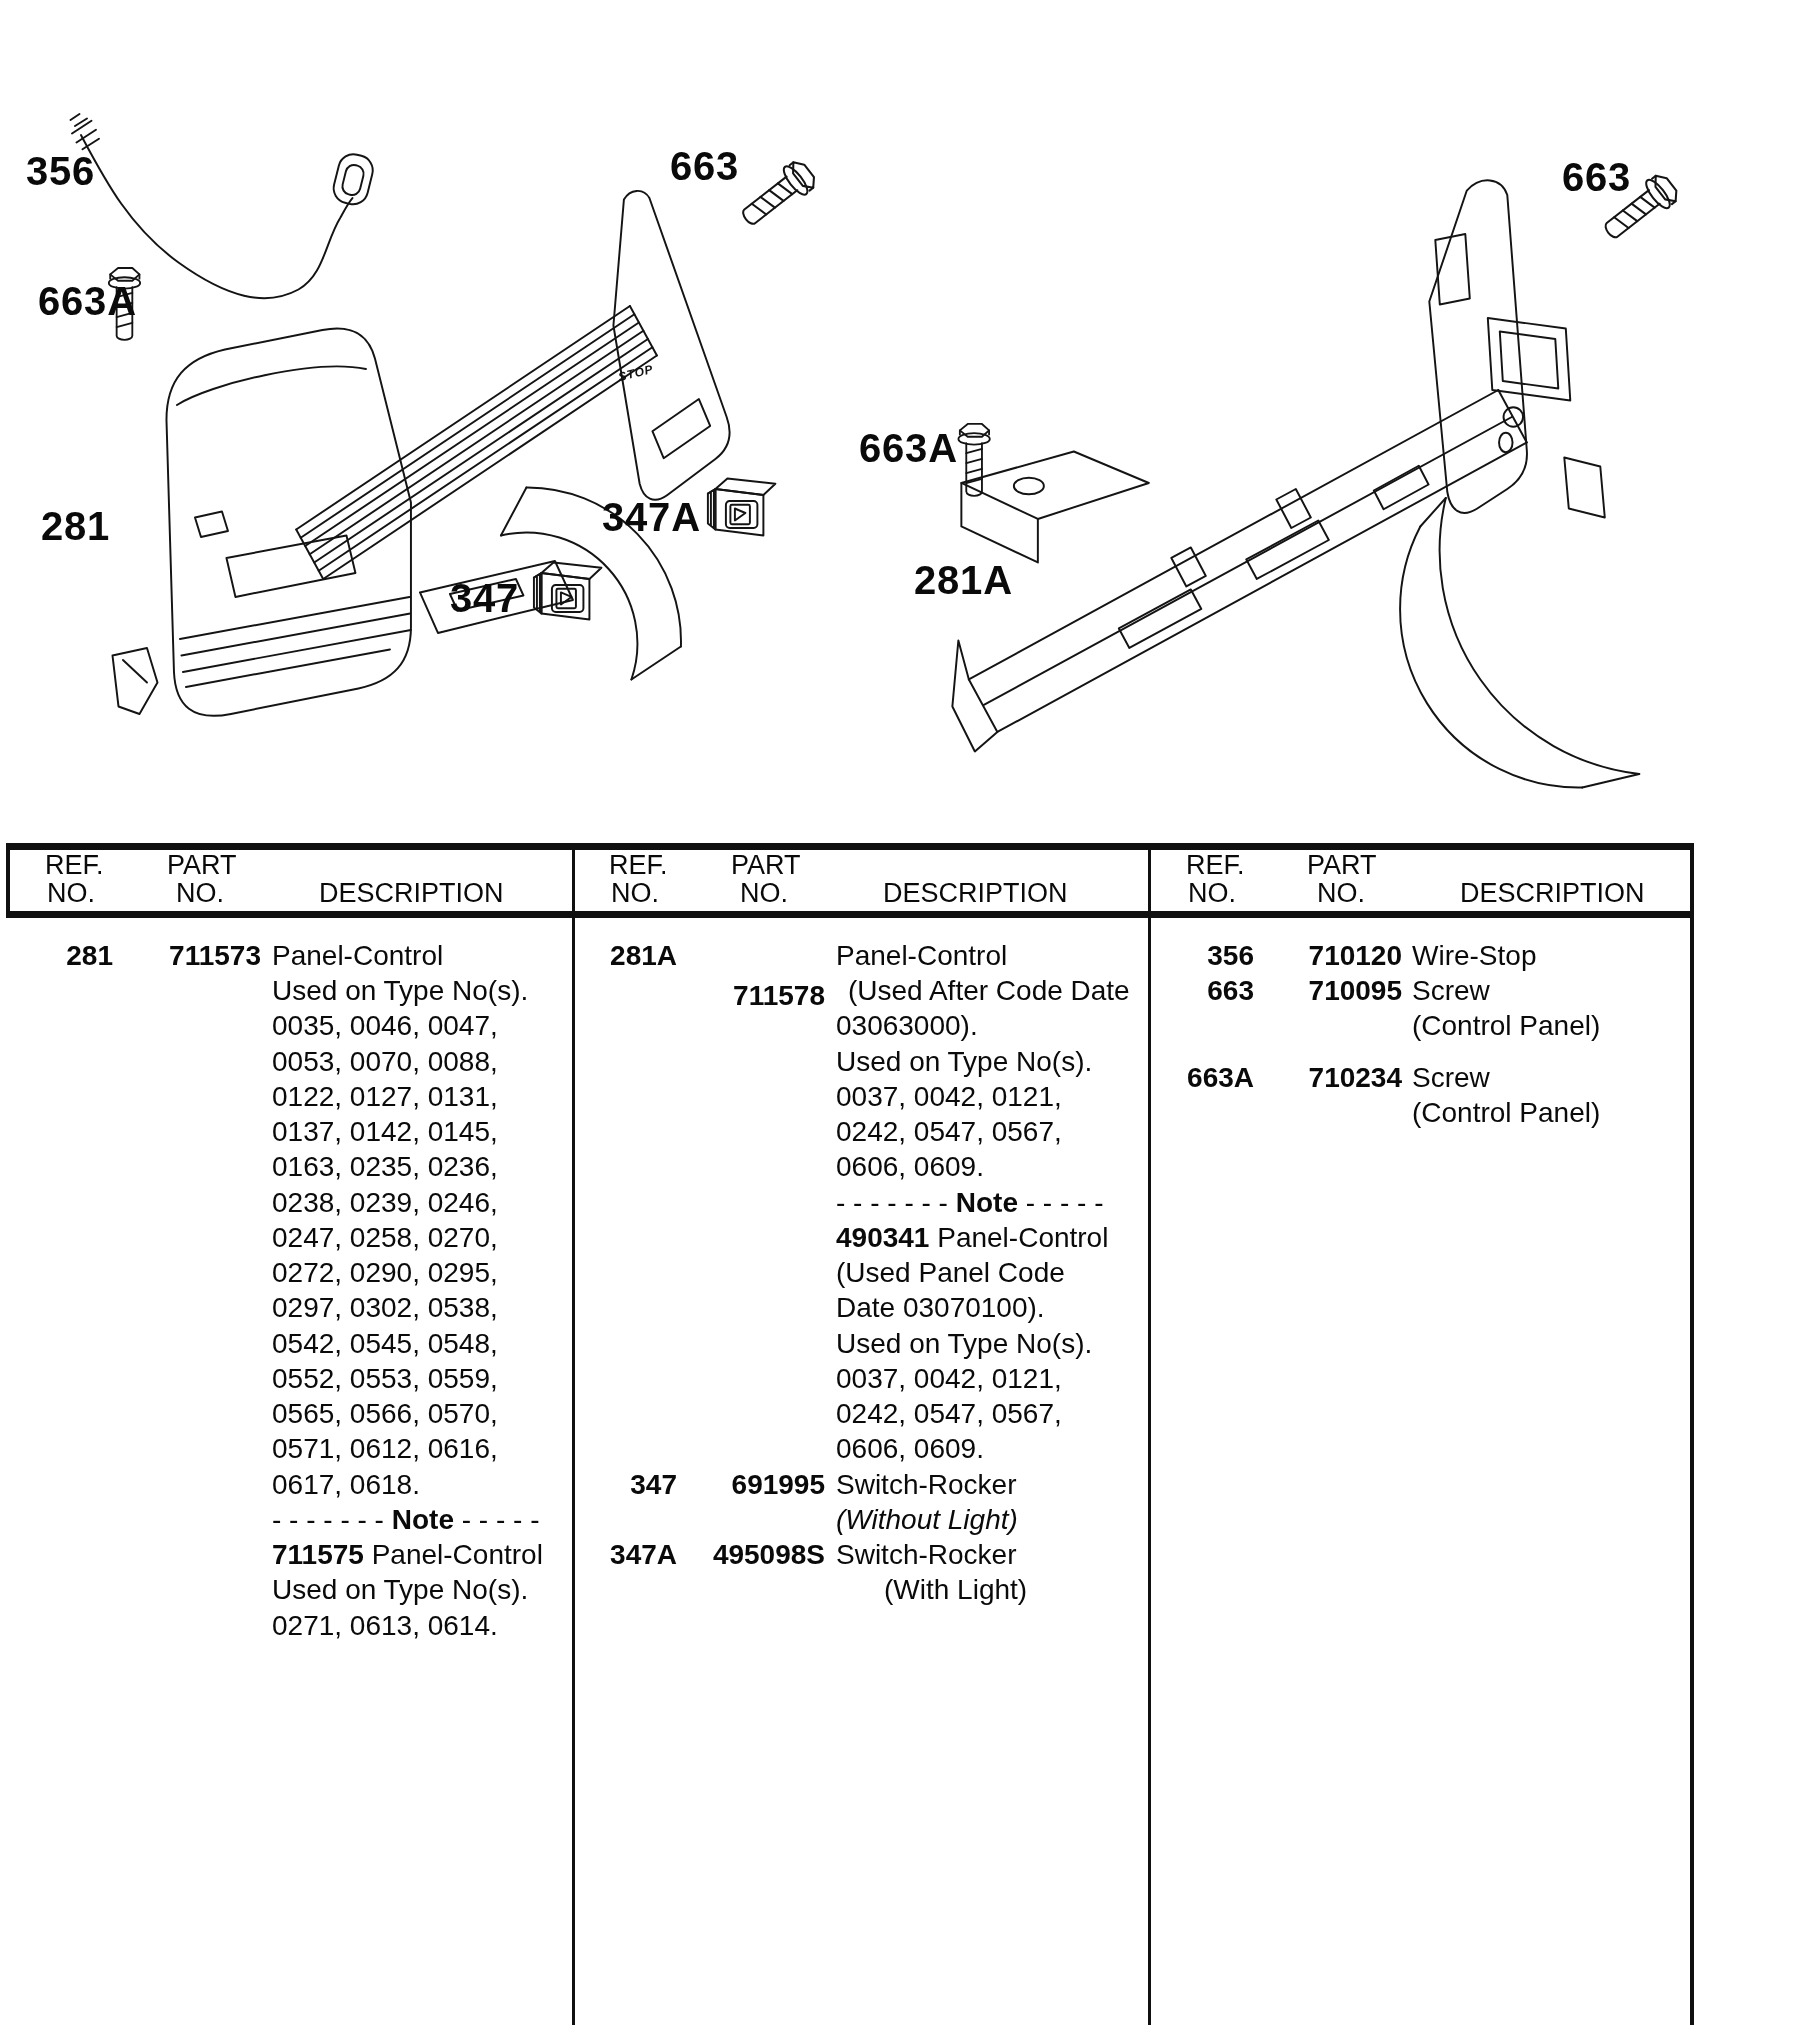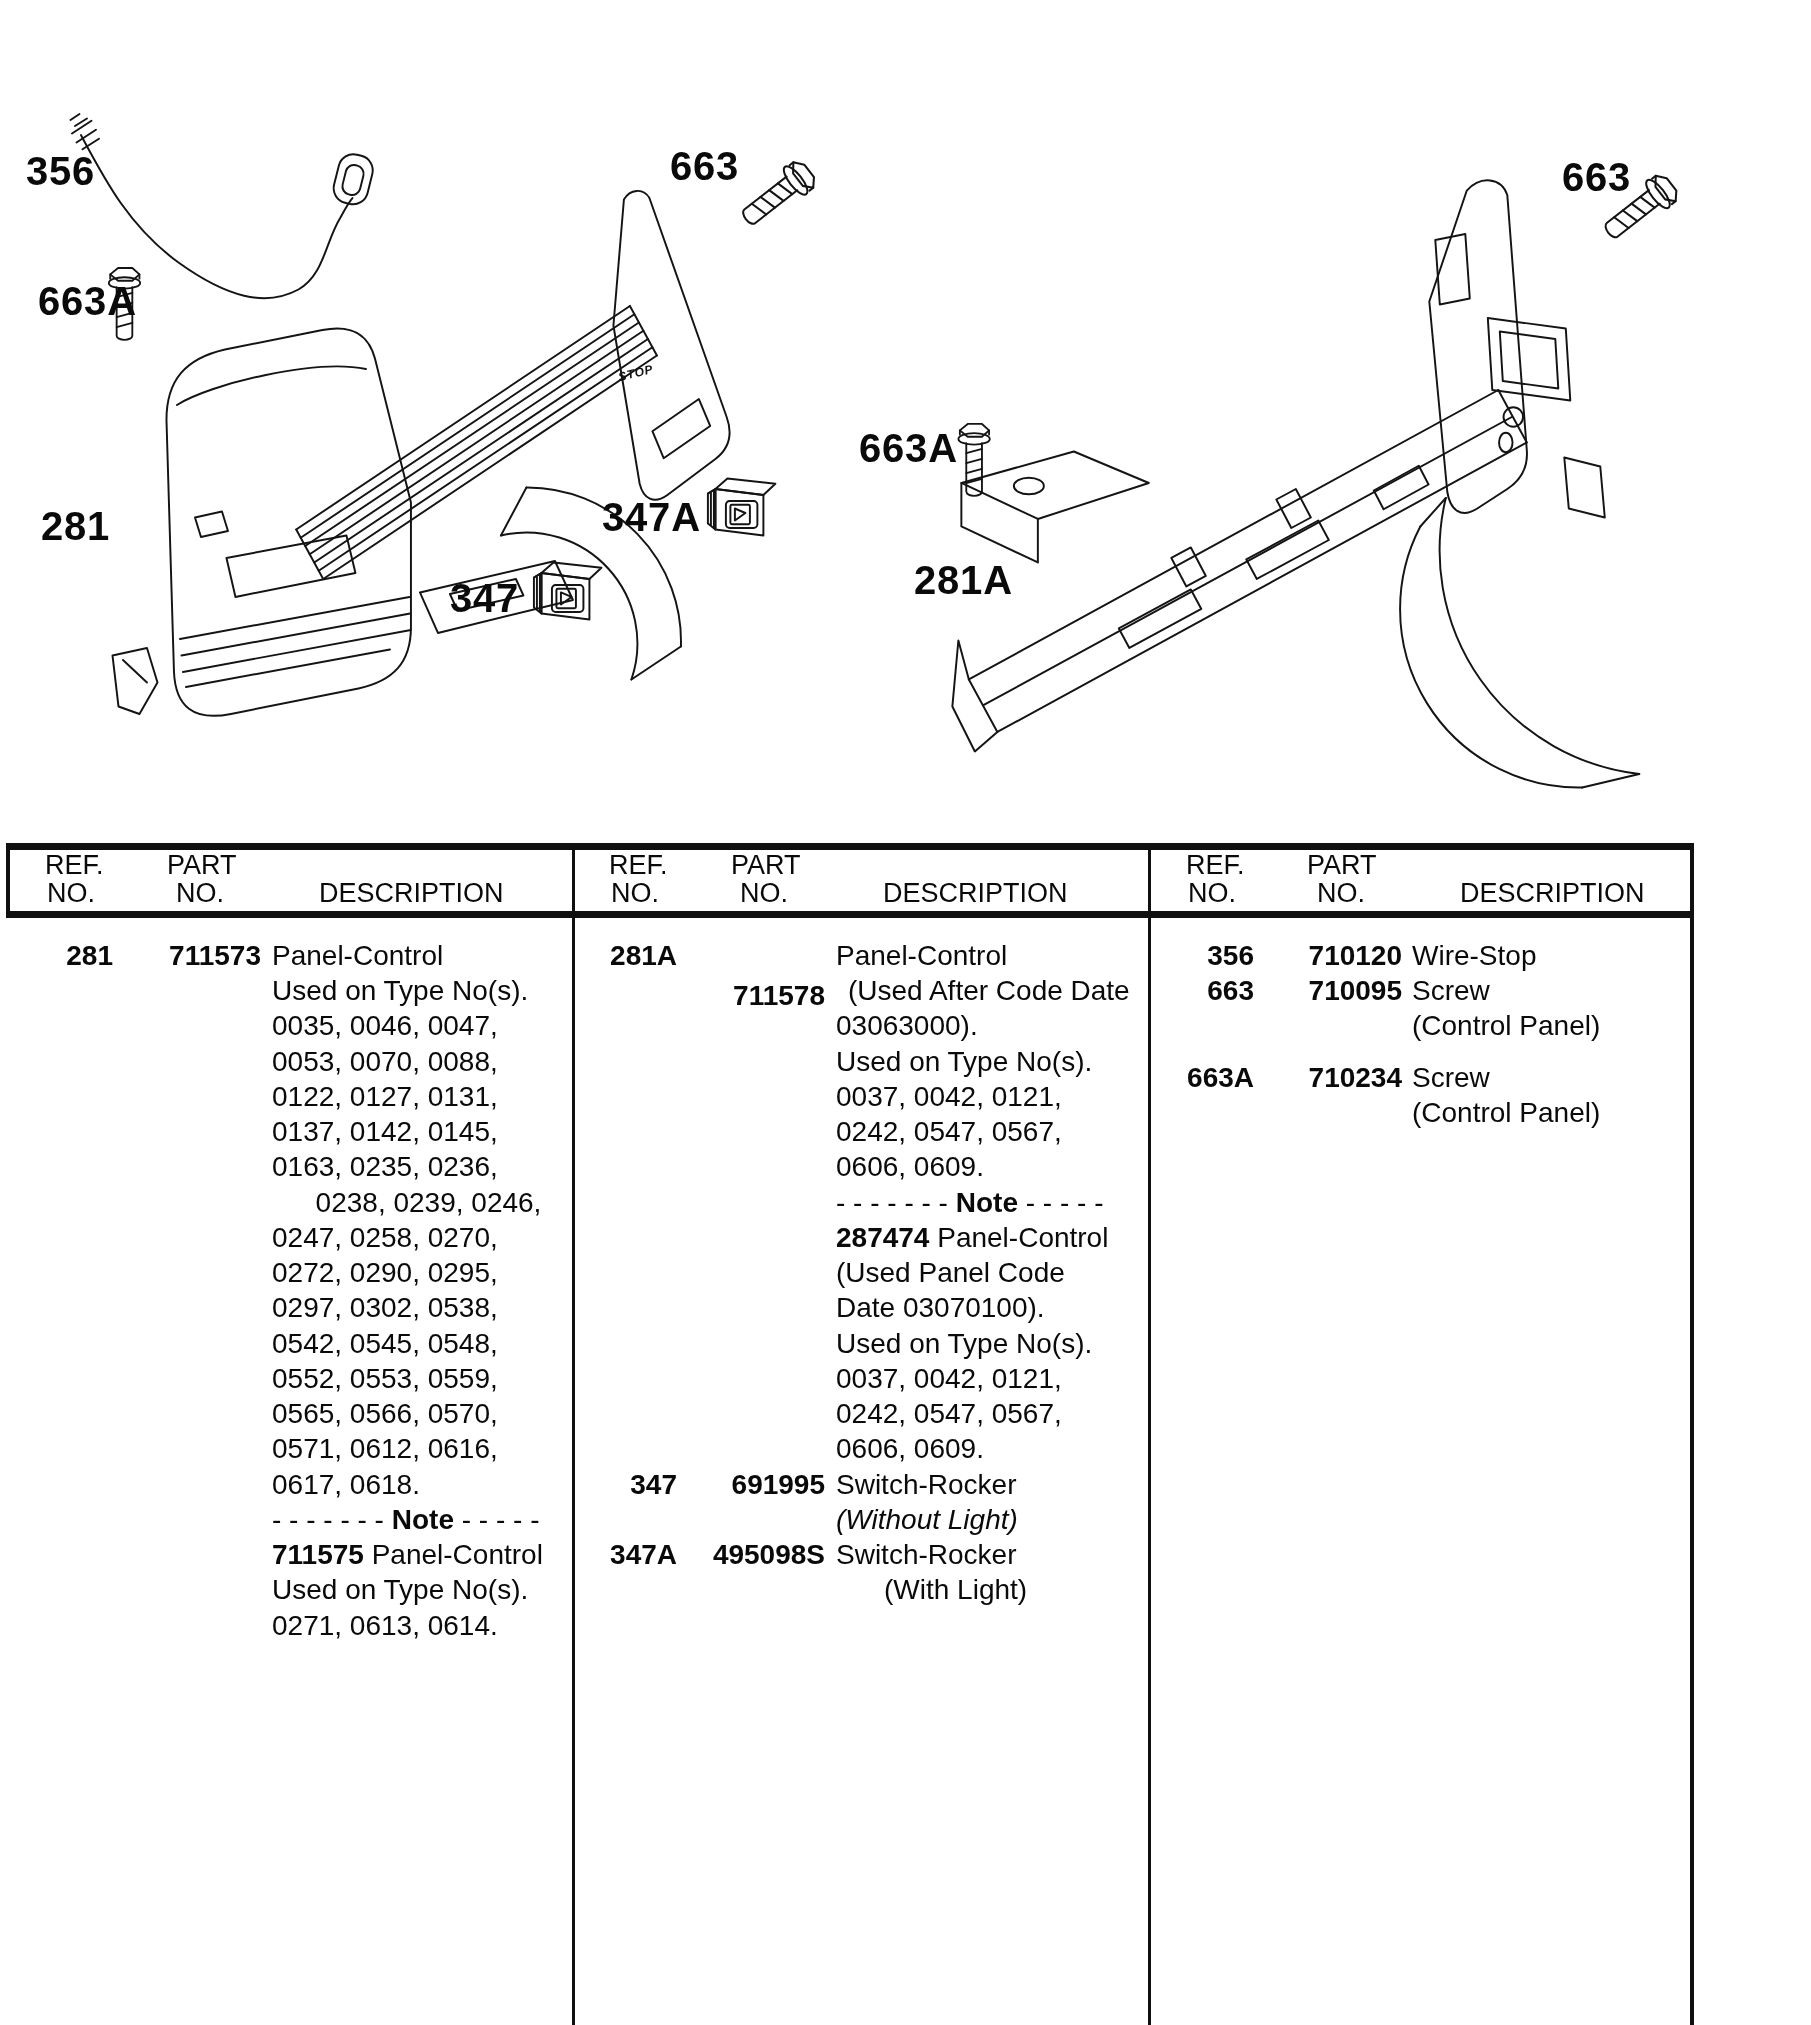--- a/index.html
+++ b/index.html
@@ -161,21 +161,21 @@
         <div class="th" style="left: 319px; top: 878px;">DESCRIPTION</div>
         <div class="num" style="left: 19px; top: 940px; width: 94px;">281</div>
         <div class="num" style="left: 126px; top: 940px; width: 135px;">711573</div>
         <div class="desc" style="left: 272px; top: 940px; width: 297px;">Panel-Control</div>
         <div class="desc" style="left: 272px; top: 975px; width: 297px;">Used on Type No(s).</div>
         <div class="desc" style="left: 272px; top: 1010px; width: 297px;">0035, 0046, 0047,</div>
         <div class="desc" style="left: 272px; top: 1046px; width: 297px;">0053, 0070, 0088,</div>
         <div class="desc" style="left: 272px; top: 1081px; width: 297px;">0122, 0127, 0131,</div>
         <div class="desc" style="left: 272px; top: 1116px; width: 297px;">0137, 0142, 0145,</div>
         <div class="desc" style="left: 272px; top: 1151px; width: 297px;">0163, 0235, 0236,</div>
-        <div class="desc" style="left: 280px; top: 1187px; width: 297px; text-align: center;">0238, 0239, 0246,</div>
+        <div class="desc" style="left: 272px; top: 1187px; width: 297px;">0238, 0239, 0246,</div>
         <div class="desc" style="left: 272px; top: 1222px; width: 297px;">0247, 0258, 0270,</div>
         <div class="desc" style="left: 272px; top: 1257px; width: 297px;">0272, 0290, 0295,</div>
         <div class="desc" style="left: 272px; top: 1292px; width: 297px;">0297, 0302, 0538,</div>
         <div class="desc" style="left: 272px; top: 1328px; width: 297px;">0542, 0545, 0548,</div>
         <div class="desc" style="left: 272px; top: 1363px; width: 297px;">0552, 0553, 0559,</div>
         <div class="desc" style="left: 272px; top: 1398px; width: 297px;">0565, 0566, 0570,</div>
         <div class="desc" style="left: 272px; top: 1433px; width: 297px;">0571, 0612, 0616,</div>
         <div class="desc" style="left: 272px; top: 1469px; width: 297px;">0617, 0618.</div>
         <div class="desc" style="left: 272px; top: 1504px; width: 297px;">- - - - - - - <b>Note</b> - - - - -</div>
         <div class="desc" style="left: 272px; top: 1539px; width: 297px;"><b>711575</b> Panel-Control</div>
@@ -189,21 +189,21 @@
         <div class="num" style="left: 583px; top: 940px; width: 94px;">281A</div>
         <div class="num" style="left: 690px; top: 940px; width: 135px; margin-top: 40px;">711578</div>
         <div class="desc" style="left: 836px; top: 940px; width: 297px;">Panel-Control</div>
         <div class="desc" style="left: 836px; top: 975px; width: 297px; margin-left: 12px;">(Used After Code Date</div>
         <div class="desc" style="left: 836px; top: 1010px; width: 297px;">03063000).</div>
         <div class="desc" style="left: 836px; top: 1046px; width: 297px;">Used on Type No(s).</div>
         <div class="desc" style="left: 836px; top: 1081px; width: 297px;">0037, 0042, 0121,</div>
         <div class="desc" style="left: 836px; top: 1116px; width: 297px;">0242, 0547, 0567,</div>
         <div class="desc" style="left: 836px; top: 1151px; width: 297px;">0606, 0609.</div>
         <div class="desc" style="left: 836px; top: 1187px; width: 297px;">- - - - - - - <b>Note</b> - - - - -</div>
-        <div class="desc" style="left: 836px; top: 1222px; width: 297px;"><b>287474</b> Panel-Control</div>
+        <div class="desc" style="left: 836px; top: 1222px; width: 297px;"><b>490341</b> Panel-Control</div>
         <div class="desc" style="left: 836px; top: 1257px; width: 297px;">(Used Panel Code</div>
         <div class="desc" style="left: 836px; top: 1292px; width: 297px;">Date 03070100).</div>
         <div class="desc" style="left: 836px; top: 1328px; width: 297px;">Used on Type No(s).</div>
         <div class="desc" style="left: 836px; top: 1363px; width: 297px;">0037, 0042, 0121,</div>
         <div class="desc" style="left: 836px; top: 1398px; width: 297px;">0242, 0547, 0567,</div>
         <div class="desc" style="left: 836px; top: 1433px; width: 297px;">0606, 0609.</div>
         <div class="num" style="left: 583px; top: 1469px; width: 94px;">347</div>
         <div class="num" style="left: 690px; top: 1469px; width: 135px;">691995</div>
         <div class="desc" style="left: 836px; top: 1469px; width: 297px;">Switch-Rocker</div>
         <div class="desc" style="left: 836px; top: 1504px; width: 297px; font-style: italic;">(Without Light)</div>

